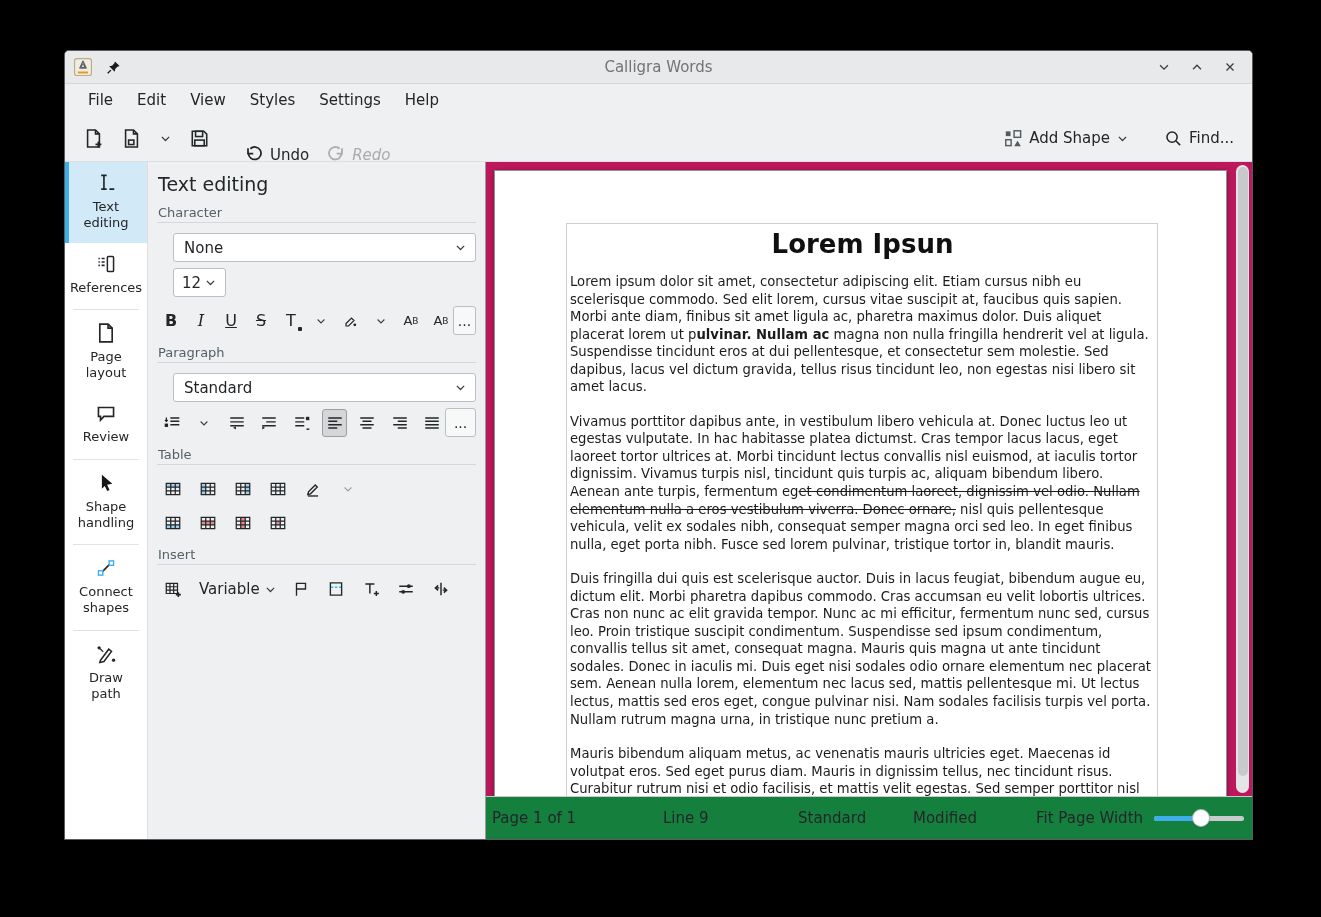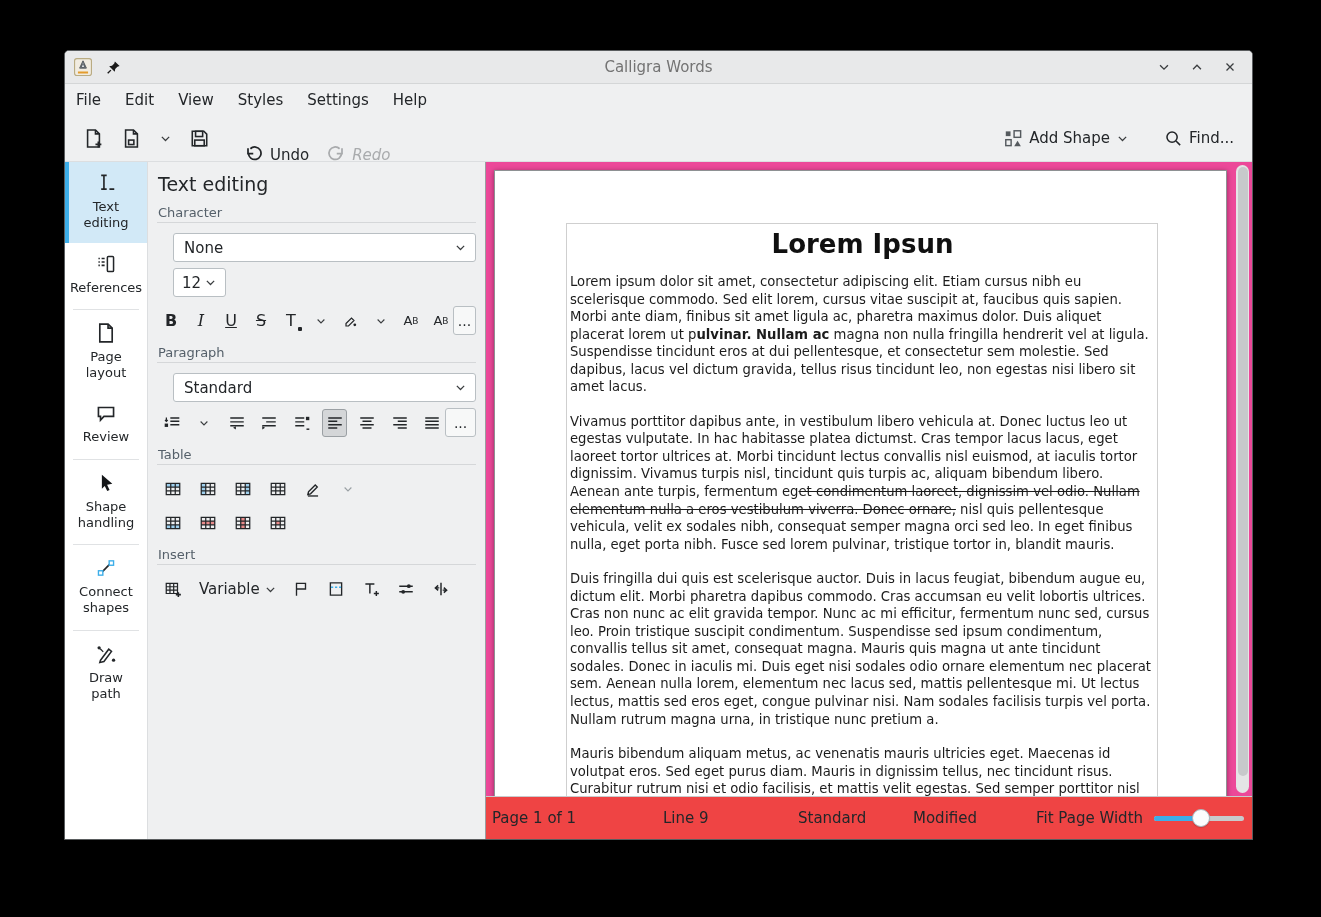--- a/index.html
+++ b/index.html
@@ -7,21 +7,21 @@
   .window{position:absolute;left:64px;top:50px;width:1189px;height:790px;background:#eff0f1;
     border-radius:5px 5px 0 0;overflow:hidden;display:flex;flex-direction:column;border:1px solid #5a5d5f;box-sizing:border-box;}
   
   .titlebar{height:32px;background:#e8e9ea;border-bottom:1px solid #d4d6d7;display:flex;align-items:center;position:relative;flex:0 0 auto;}
   .titlebar .appicon{margin-left:9px;}
   .titlebar .pin{margin-left:14px;}
   .title-text{position:absolute;left:0;right:0;text-align:center;font-size:15px;color:#737373;}
   .win-controls{margin-left:auto;display:flex;align-items:center;gap:15px;padding-right:13px;z-index:2;}
   .win-btn{width:18px;height:18px;display:flex;align-items:center;justify-content:center;cursor:default;}
   
-  .menubar{height:31px;display:flex;align-items:center;gap:2px;flex:0 0 auto;}
+  .menubar{height:31px;display:flex;align-items:center;padding-left:12px;gap:2px;flex:0 0 auto;}
   .menu-item{font-size:15px;color:#232629;padding:3px 11px;border-radius:3px;}
   
   .toolbar{height:46px;display:flex;align-items:center;padding:0 14px;flex:0 0 auto;border-bottom:1px solid #dcdee0;}
   .tb-btn{display:flex;align-items:center;gap:6px;padding:5px 4px;border-radius:3px;color:#232629;font-size:15px;}
   .tb-btn + .tb-btn{margin-left:9px;}
   .tb-label{font-size:15px;}
   .disabled{color:#a9abad;font-style:italic;}
   .disabled svg *{stroke:#a9abad !important;}
   .tb-right{margin-left:auto;display:flex;align-items:center;gap:18px;}
   .undo-group{margin-left:26px;display:flex;align-items:center;margin-top:33px;}
@@ -62,30 +62,30 @@
   .supsub sub{font-size:9px;}
   .icon-row{display:flex;align-items:center;margin:6px 0 2px 2px;}
   .icon-btn{width:26px;height:26px;display:flex;align-items:center;justify-content:center;border-radius:3px;border:1px solid transparent;}
   .icon-btn + .icon-btn{margin-left:7px;}
   .icon-btn.active{background:#d4d6d8;border:1px solid #9ba0a4;}
   .table-grid-rows{margin-left:2px;}
   .insert-row{display:flex;align-items:center;margin:8px 0 0 2px;}
   .variable-dd{display:flex;align-items:center;gap:4px;font-size:15px;color:#232629;margin:0 10px 0 12px;}
   
   .docview{flex:1;display:flex;flex-direction:column;min-width:0;border-left:1px solid #9a9da0;}
-  .canvas{flex:1;position:relative;background:#ec4899;overflow:hidden;}
+  .canvas{flex:1;position:relative;background:#be185d;overflow:hidden;}
   .page{position:absolute;left:8px;top:8px;width:733px;height:680px;background:#fff;border:1px solid #8e9193;
     box-shadow:0 1px 5px rgba(0,0,0,.4);box-sizing:border-box;}
   .textframe{position:absolute;left:71px;top:52px;width:592px;height:760px;border:1px solid #cfcfcf;box-sizing:border-box;padding:3px 2px 0 3px;}
   .doc-title{text-align:center;font-weight:bold;font-size:26px;color:#101010;margin:2px 0 14px 0;letter-spacing:0px;}
   .doc-p{font-size:13.2px;line-height:17.55px;color:#1c1c1c;margin:0 0 17px 0;text-align:left;}
   .scrollbar{position:absolute;right:3px;top:3px;bottom:3px;width:13px;border-radius:7px;background:#e4e5e6;}
   .scroll-thumb{position:absolute;left:1.5px;right:1.5px;top:2px;height:97%;background:#c7c9cb;border-radius:6px;}
   
-  .statusbar{height:42px;flex:0 0 auto;background:#ef4444;border-top:1px solid #c9cbcd;position:relative;font-size:15px;color:#232629;}
+  .statusbar{height:42px;flex:0 0 auto;background:#15803d;border-top:1px solid #c9cbcd;position:relative;font-size:15px;color:#232629;}
   .sb-item{position:absolute;top:50%;transform:translateY(-50%);white-space:nowrap;}
   .slider{position:absolute;left:668px;top:50%;transform:translateY(-50%);width:90px;height:18px;}
   .slider-track{position:absolute;left:0;right:0;top:7px;height:5px;border-radius:3px;background:#c8cacc;}
   .slider-fill{position:absolute;left:0;top:7px;height:5px;border-radius:3px;width:48px;background:#3daee9;}
   .slider-handle{position:absolute;left:38px;top:0;width:18px;height:18px;border-radius:50%;background:#fcfdfe;border:1px solid #a9b6bd;box-sizing:border-box;box-shadow:0 1px 1px rgba(0,0,0,.15);}
   svg{display:block;}
 </style>
 </head>
 <body>
 

